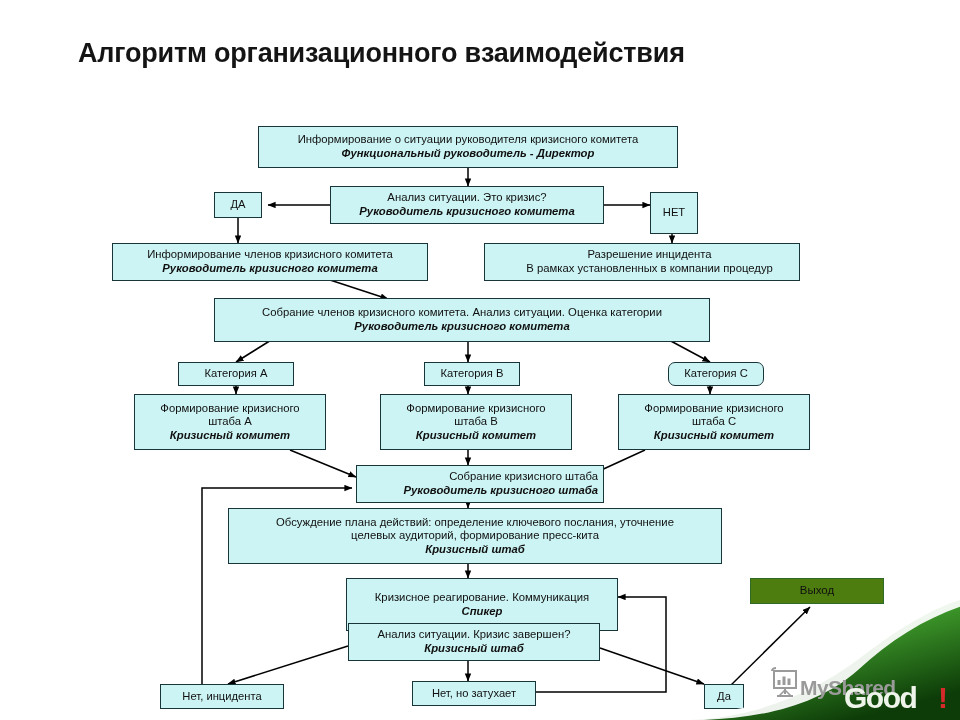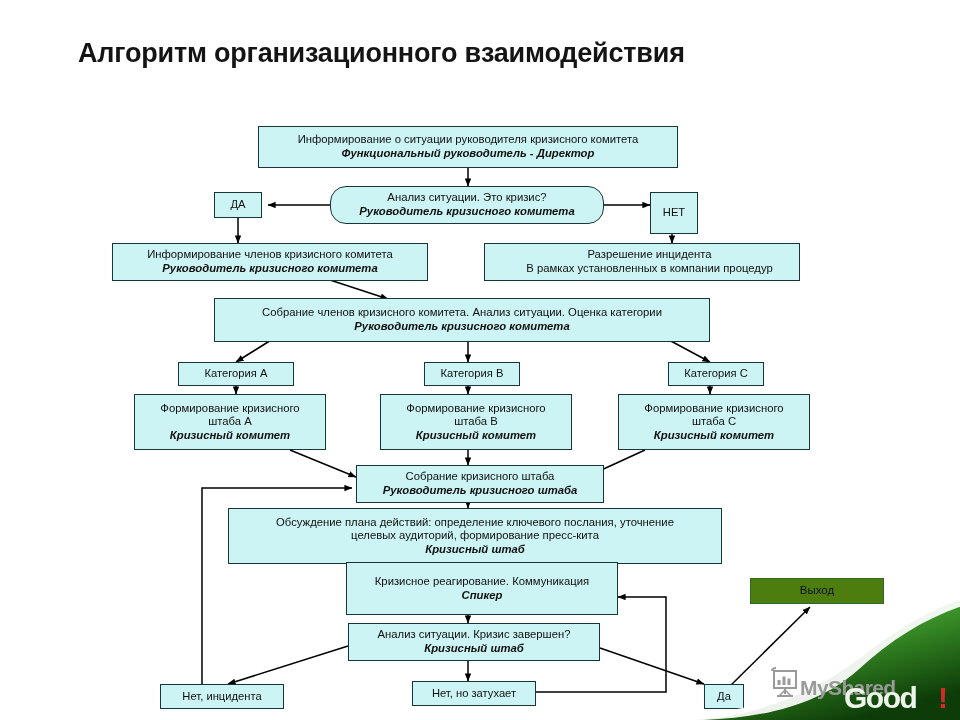--- a/index.html
+++ b/index.html
@@ -138,21 +138,21 @@
 
       <path d="M536,692 L666,692 L666,597 L618,597"></path>
     </g>
   </svg>
 
   <div class="node" style="left:258px; top:126px; width:420px; height:42px;">
     <span class="ln">Информирование о ситуации  руководителя кризисного комитета</span>
     <span class="role">Функциональный руководитель - Директор</span>
   </div>
 
-  <div class="node" style="left:330px; top:186px; width:274px; height:38px;border-radius:16px;">
+  <div class="node" style="left:330px; top:186px; width:274px; height:38px;">
     <span class="ln">Анализ ситуации. Это кризис?</span>
     <span class="role">Руководитель кризисного комитета</span>
   </div>
 
   <div class="node small" style="left:214px; top:192px; width:48px; height:26px;">
     <span class="ln">ДА</span>
   </div>
 
   <div class="node small" style="left:650px; top:192px; width:48px; height:42px;">
     <span class="ln">НЕТ</span>
@@ -174,21 +174,21 @@
   </div>
 
   <div class="node small" style="left:178px; top:362px; width:116px; height:24px;">
     <span class="ln">Категория A</span>
   </div>
 
   <div class="node small" style="left:424px; top:362px; width:96px; height:24px;text-align:right;">
     <span class="ln">Категория B</span>
   </div>
 
-  <div class="node small" style="left:668px; top:362px; width:96px; height:24px;">
+  <div class="node small" style="left:668px; top:362px; width:96px; height:24px;border-radius:7px;">
     <span class="ln">Категория C</span>
   </div>
 
   <div class="node" style="left:134px; top:394px; width:192px; height:56px;">
     <span class="ln">Формирование кризисного</span>
     <span class="ln">штаба A</span>
     <span class="role">Кризисный комитет</span>
   </div>
 
   <div class="node" style="left:380px; top:394px; width:192px; height:56px;">
@@ -196,32 +196,32 @@
     <span class="ln">штаба B</span>
     <span class="role">Кризисный комитет</span>
   </div>
 
   <div class="node" style="left:618px; top:394px; width:192px; height:56px;">
     <span class="ln">Формирование кризисного</span>
     <span class="ln">штаба C</span>
     <span class="role">Кризисный комитет</span>
   </div>
 
-  <div class="node" style="left:356px; top:465px; width:248px; height:38px;">
+  <div class="node" style="left:356px; top:465px; width:248px; height:38px;align-items:flex-end;">
     <span class="ln">Собрание кризисного штаба</span>
     <span class="role">Руководитель кризисного штаба</span>
   </div>
 
   <div class="node" style="left:228px; top:508px; width:494px; height:56px;">
     <span class="ln">Обсуждение плана действий: определение ключевого послания, уточнение</span>
     <span class="ln">целевых аудиторий, формирование пресс-кита</span>
     <span class="role">Кризисный штаб</span>
   </div>
 
-  <div class="node" style="left:346px; top:562px; width:272px; height:53px;">
+  <div class="node" style="left:346px; top:578px; width:272px; height:53px;">
     <span class="ln">Кризисное реагирование. Коммуникация</span>
     <span class="role">Спикер</span>
   </div>
 
   <div class="node" style="left:348px; top:623px; width:252px; height:38px;">
     <span class="ln">Анализ ситуации. Кризис завершен?</span>
     <span class="role">Кризисный штаб</span>
   </div>
 
   <div class="node small" style="left:160px; top:684px; width:124px; height:25px;">

